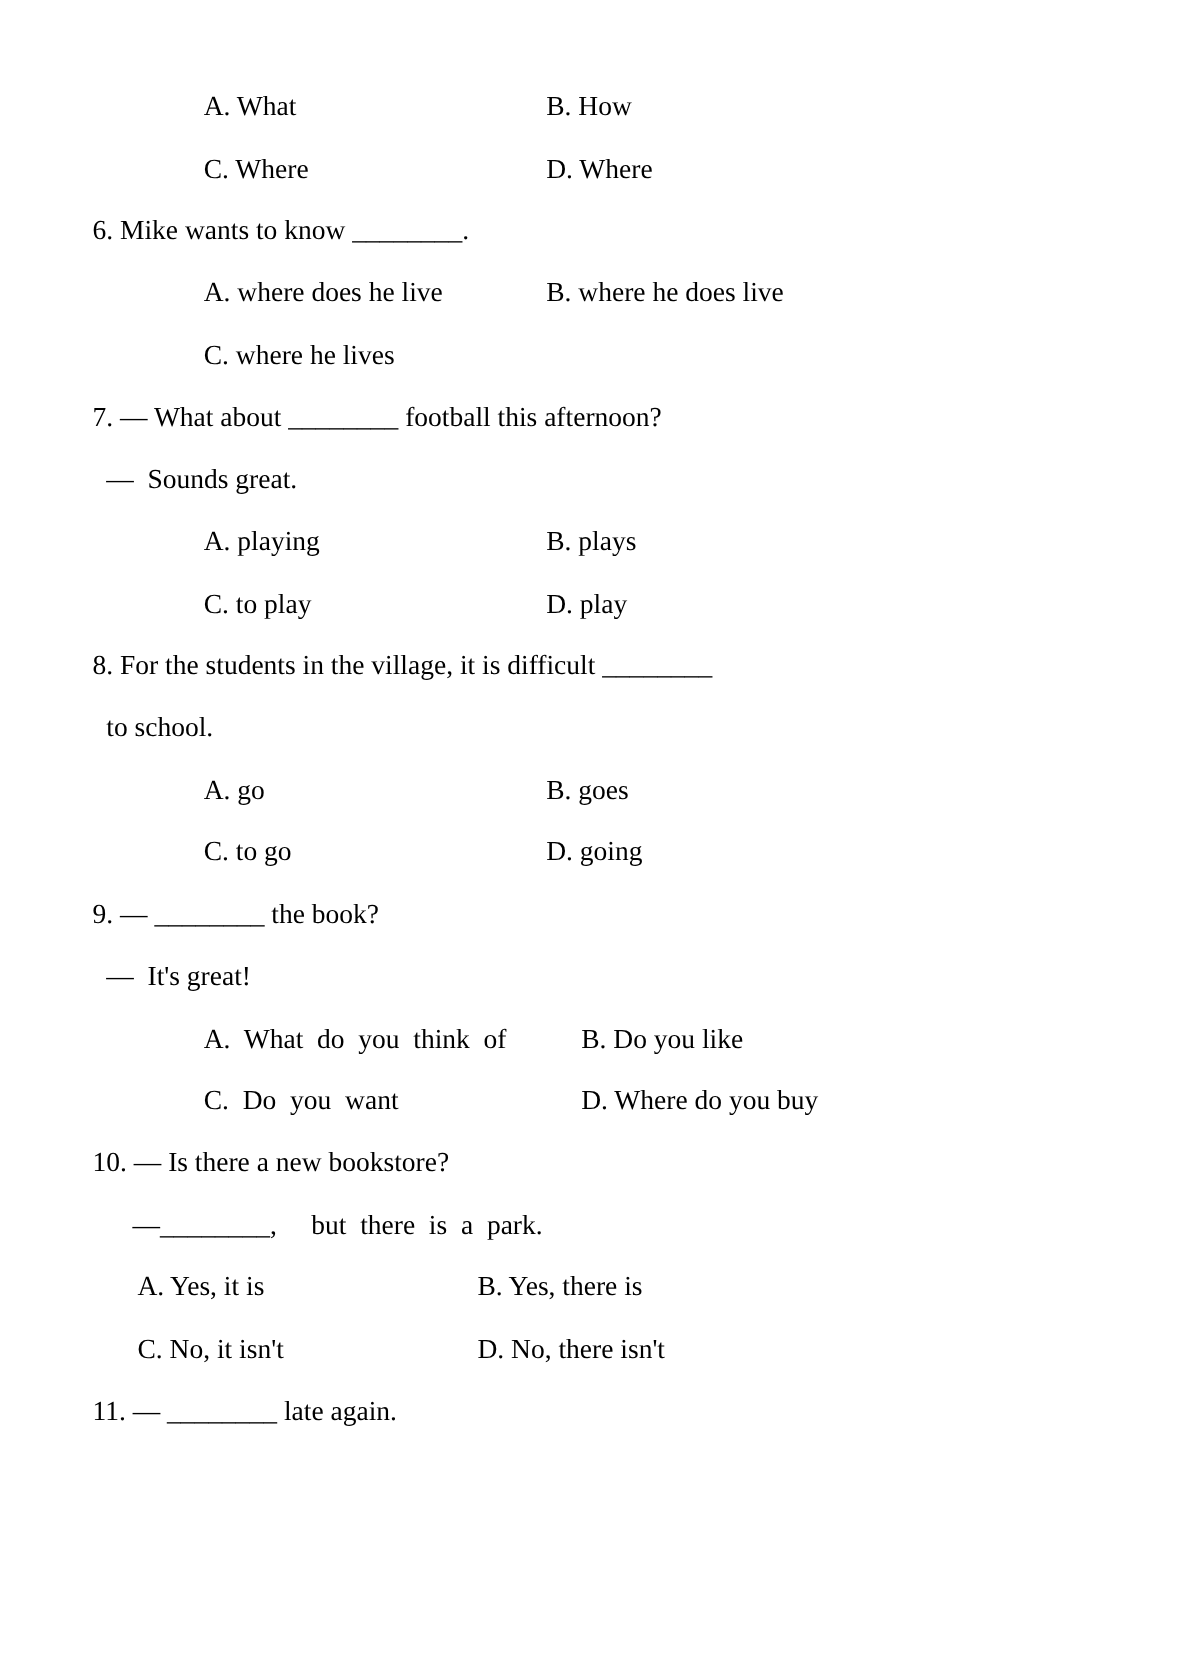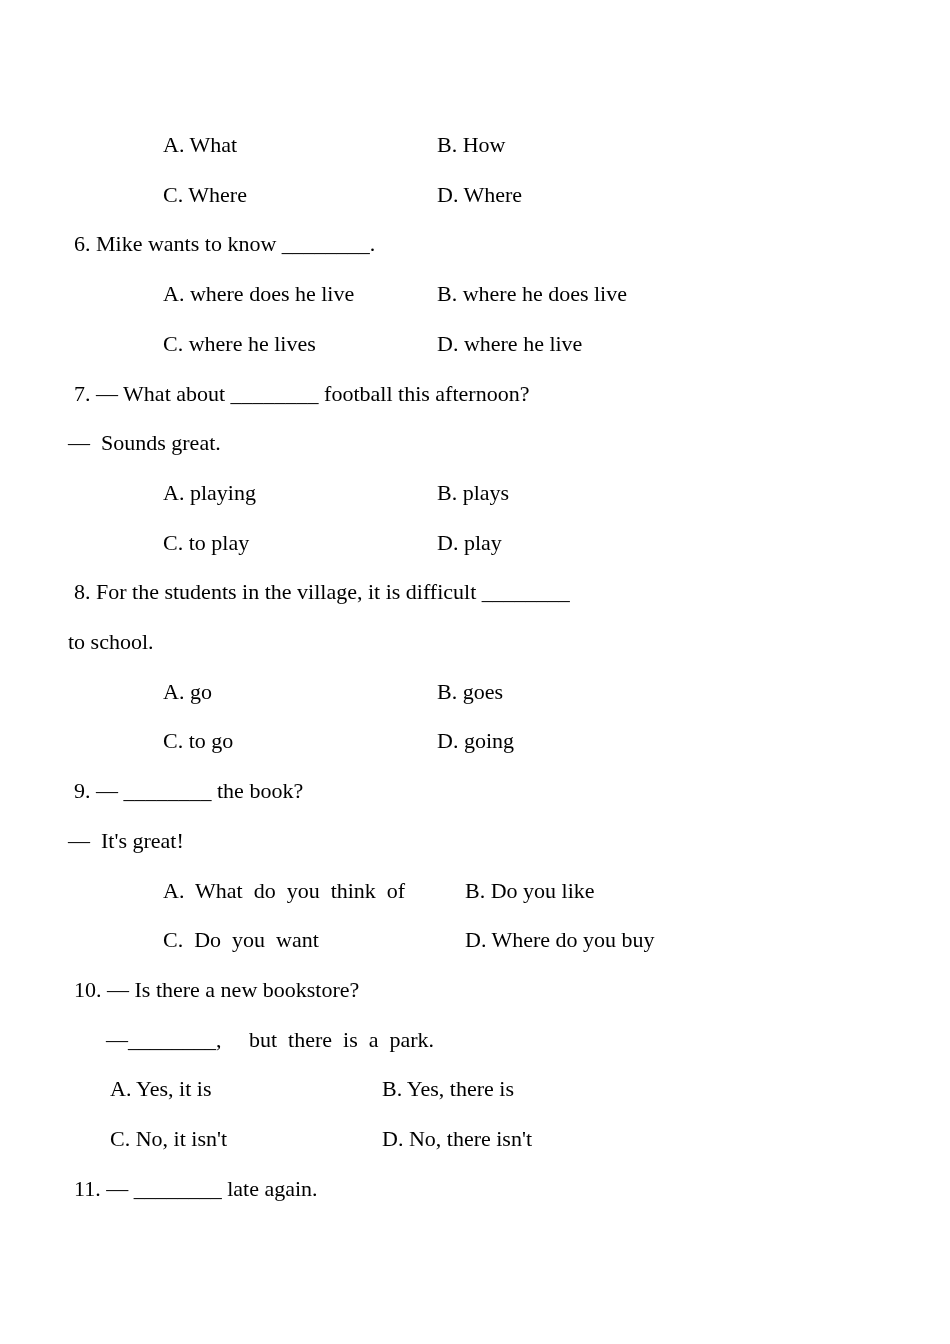--- a/index.html
+++ b/index.html
@@ -13,29 +13,29 @@
     height: 1344px;
     font-family: "Liberation Serif", "DejaVu Serif", serif;
     font-size: 22px;
     color: #000000;
     overflow: hidden;
   }
   .page {
     width: 950px;
     height: 1344px;
     box-sizing: border-box;
-    padding-top: 120px;
+    padding-top: 60px;
     background: #ffffff;
   }
   .row {
     line-height: 49.7px;
     white-space: pre;
   }
   .stem { margin-left: 74px; }
-  .cont { margin-left: 68px; }
+  .cont { margin-left: 85px; }
   .opts { margin-left: 163px; display: flex; }
   .opts .c1 { display: inline-block; min-width: 274px; }
   .row.q9o .c1 { min-width: 302px; }
   .row.q10o { margin-left: 110px; }
   .row.q10o .c1 { min-width: 272px; }
   .row.q10reply { margin-left: 106px; }
 </style>
 </head>
 <body>
 
@@ -50,21 +50,20 @@
     <span class="c2">D. Where</span>
   </div>
 
   <div class="row stem">6. Mike wants to know ________.</div>
   <div class="row opts">
     <span class="c1">A. where does he live</span>
     <span class="c2">B. where he does live</span>
   </div>
   <div class="row opts">
     <span class="c1">C. where he lives</span>
-    <span class="c2">D. where he live</span>
   </div>
 
   <div class="row stem">7. — What about ________ football this afternoon?</div>
   <div class="row cont">—  Sounds great.</div>
   <div class="row opts">
     <span class="c1">A. playing</span>
     <span class="c2">B. plays</span>
   </div>
   <div class="row opts">
     <span class="c1">C. to play</span>

